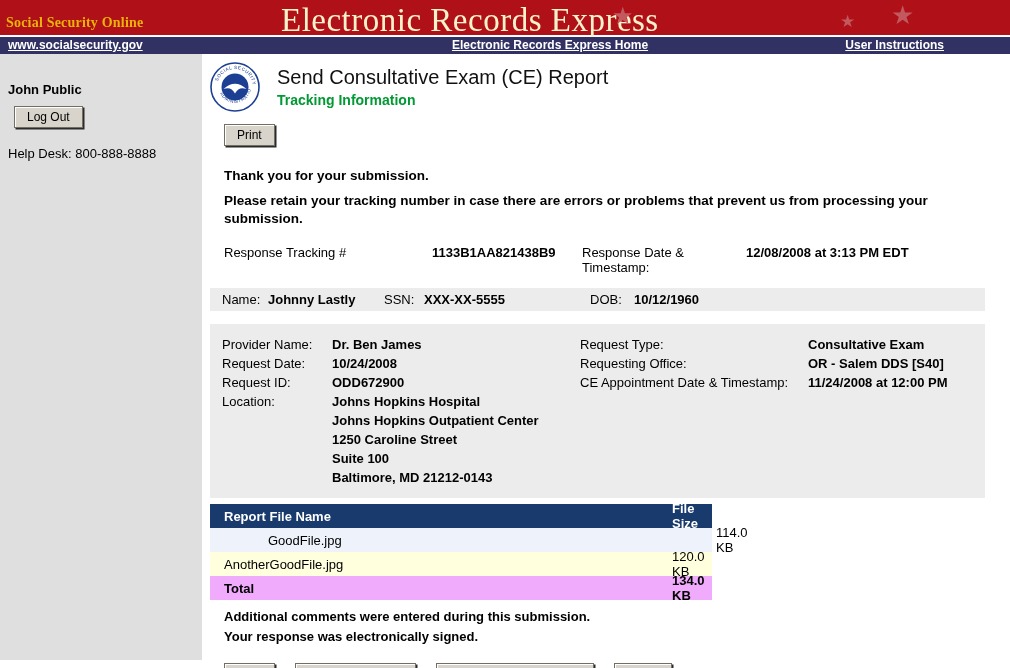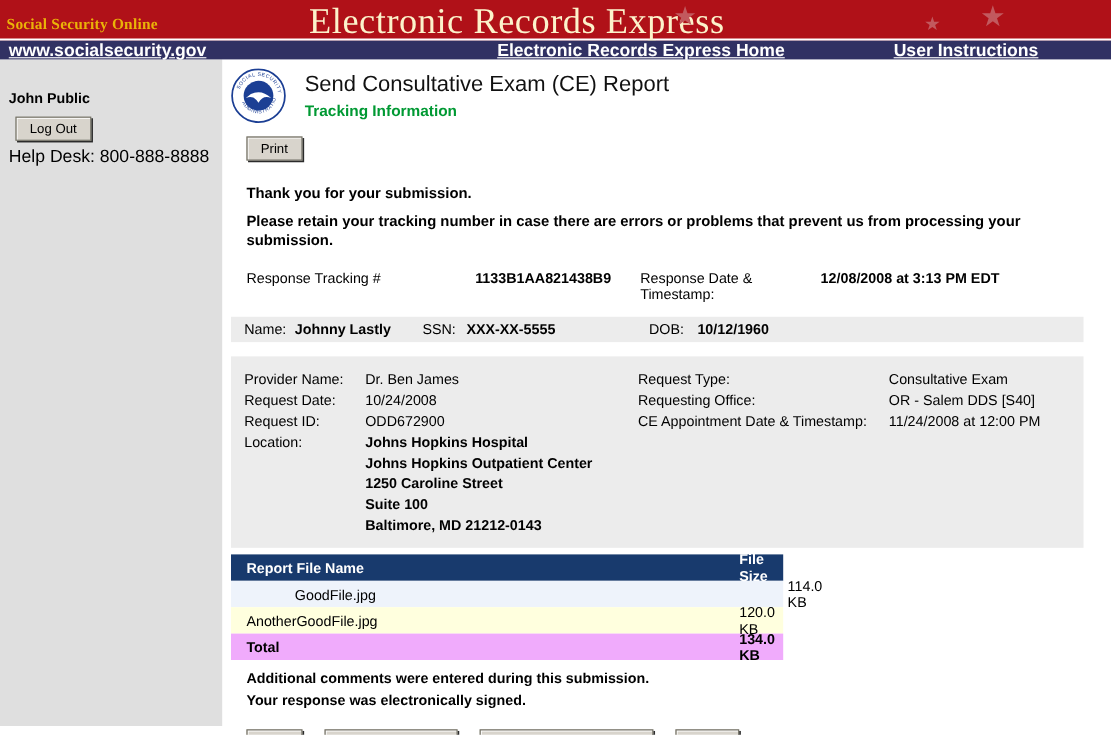--- a/index.html
+++ b/index.html
@@ -29,35 +29,35 @@
   }
   .star { position:absolute; color:var(--banner_star,#c2595e); line-height:1; }
   .star.s1 { left:612px; top:4px;  font-size:24px; }
   .star.s2 { left:840px; top:13px; font-size:17px; }
   .star.s3 { left:891px; top:2px;  font-size:26px; }
 
   
   .navbar { position:relative; height:17px; background:var(--nav_navy,#313163); }
   .navbar a {
     position:absolute; top:1px; color:var(--nav_link,#fff);
-    font-size:16px; font-weight:700; text-decoration:underline; cursor:pointer;text-align:right;
+    font-size:12px; font-weight:700; text-decoration:underline; cursor:pointer;text-align:right;
   }
   .nav-left   { left:8px; }
   .nav-center { left:452px; }
   .nav-right  { right:66px; }
 
   
   .body-row { display:flex; height:612px; background:#fff; }
   .sidebar {
     flex:none; width:202px; height:606px;
     background:var(--sidebar_gray,#dfdfdf); padding:12px 8px;
   }
   .user-name { font-weight:700; font-size:13px;margin-top:16px; }
   .logout-btn { margin:9px 0 0 6px; }
-  .help-desk { margin-top:6px; font-size:16px; }
+  .help-desk { margin-top:18px; font-size:13px; }
 
   .btn {
     font-family:"Liberation Sans", sans-serif; font-size:12px;
     background:var(--button_face,#d8d4cc);
     border:1px solid #716f64;
     box-shadow: inset 1px 1px 0 #ffffff, 1.5px 1.5px 0 #2b2b2b;
     padding:3px 12px; cursor:pointer; color:#000;
   }
 
   .main { flex:1; padding:6px 25px 0 8px; }
@@ -88,21 +88,21 @@
 
   .details {
     margin-top:13px; width:775px; background:var(--panel_gray,#ececec);
     padding:11px 12px; display:flex;
   }
   .d-left { width:358px; flex:none; }
   .d-right { flex:1; }
   .drow { display:flex; line-height:19px; }
   .d-left .dl { width:110px; flex:none; }
   .d-right .dl { width:228px; flex:none; }
-  .dv { font-weight:400; }
+  .dv { font-weight:700; }
   .loc-lines div { font-weight:700; line-height:19px; }
 
   .files { margin-top:6px; width:502px; }
   .ft-header {
     display:flex; align-items:center; height:24px;
     background:var(--table_header_navy,#183a6d); color:#fff; font-weight:700;
   }
   .ft-name { width:462px; padding-left:14px; flex:none; }
   .ft-row { display:flex; align-items:center; height:24px; background:#f0abfc; }
   .ft-row.blue   { background:var(--row_blue,#eef3fb);padding-left:44px; }

